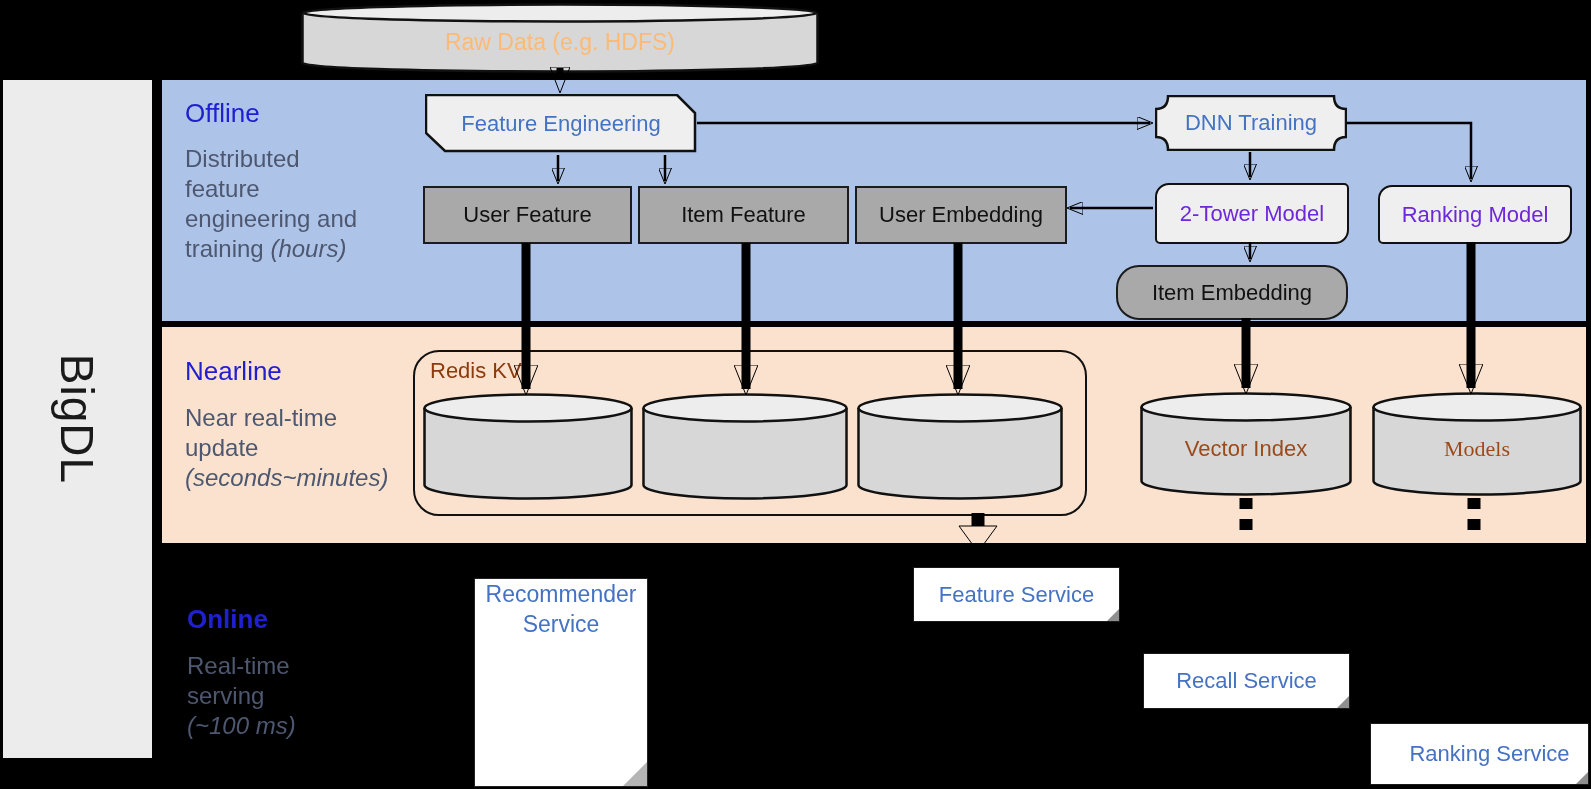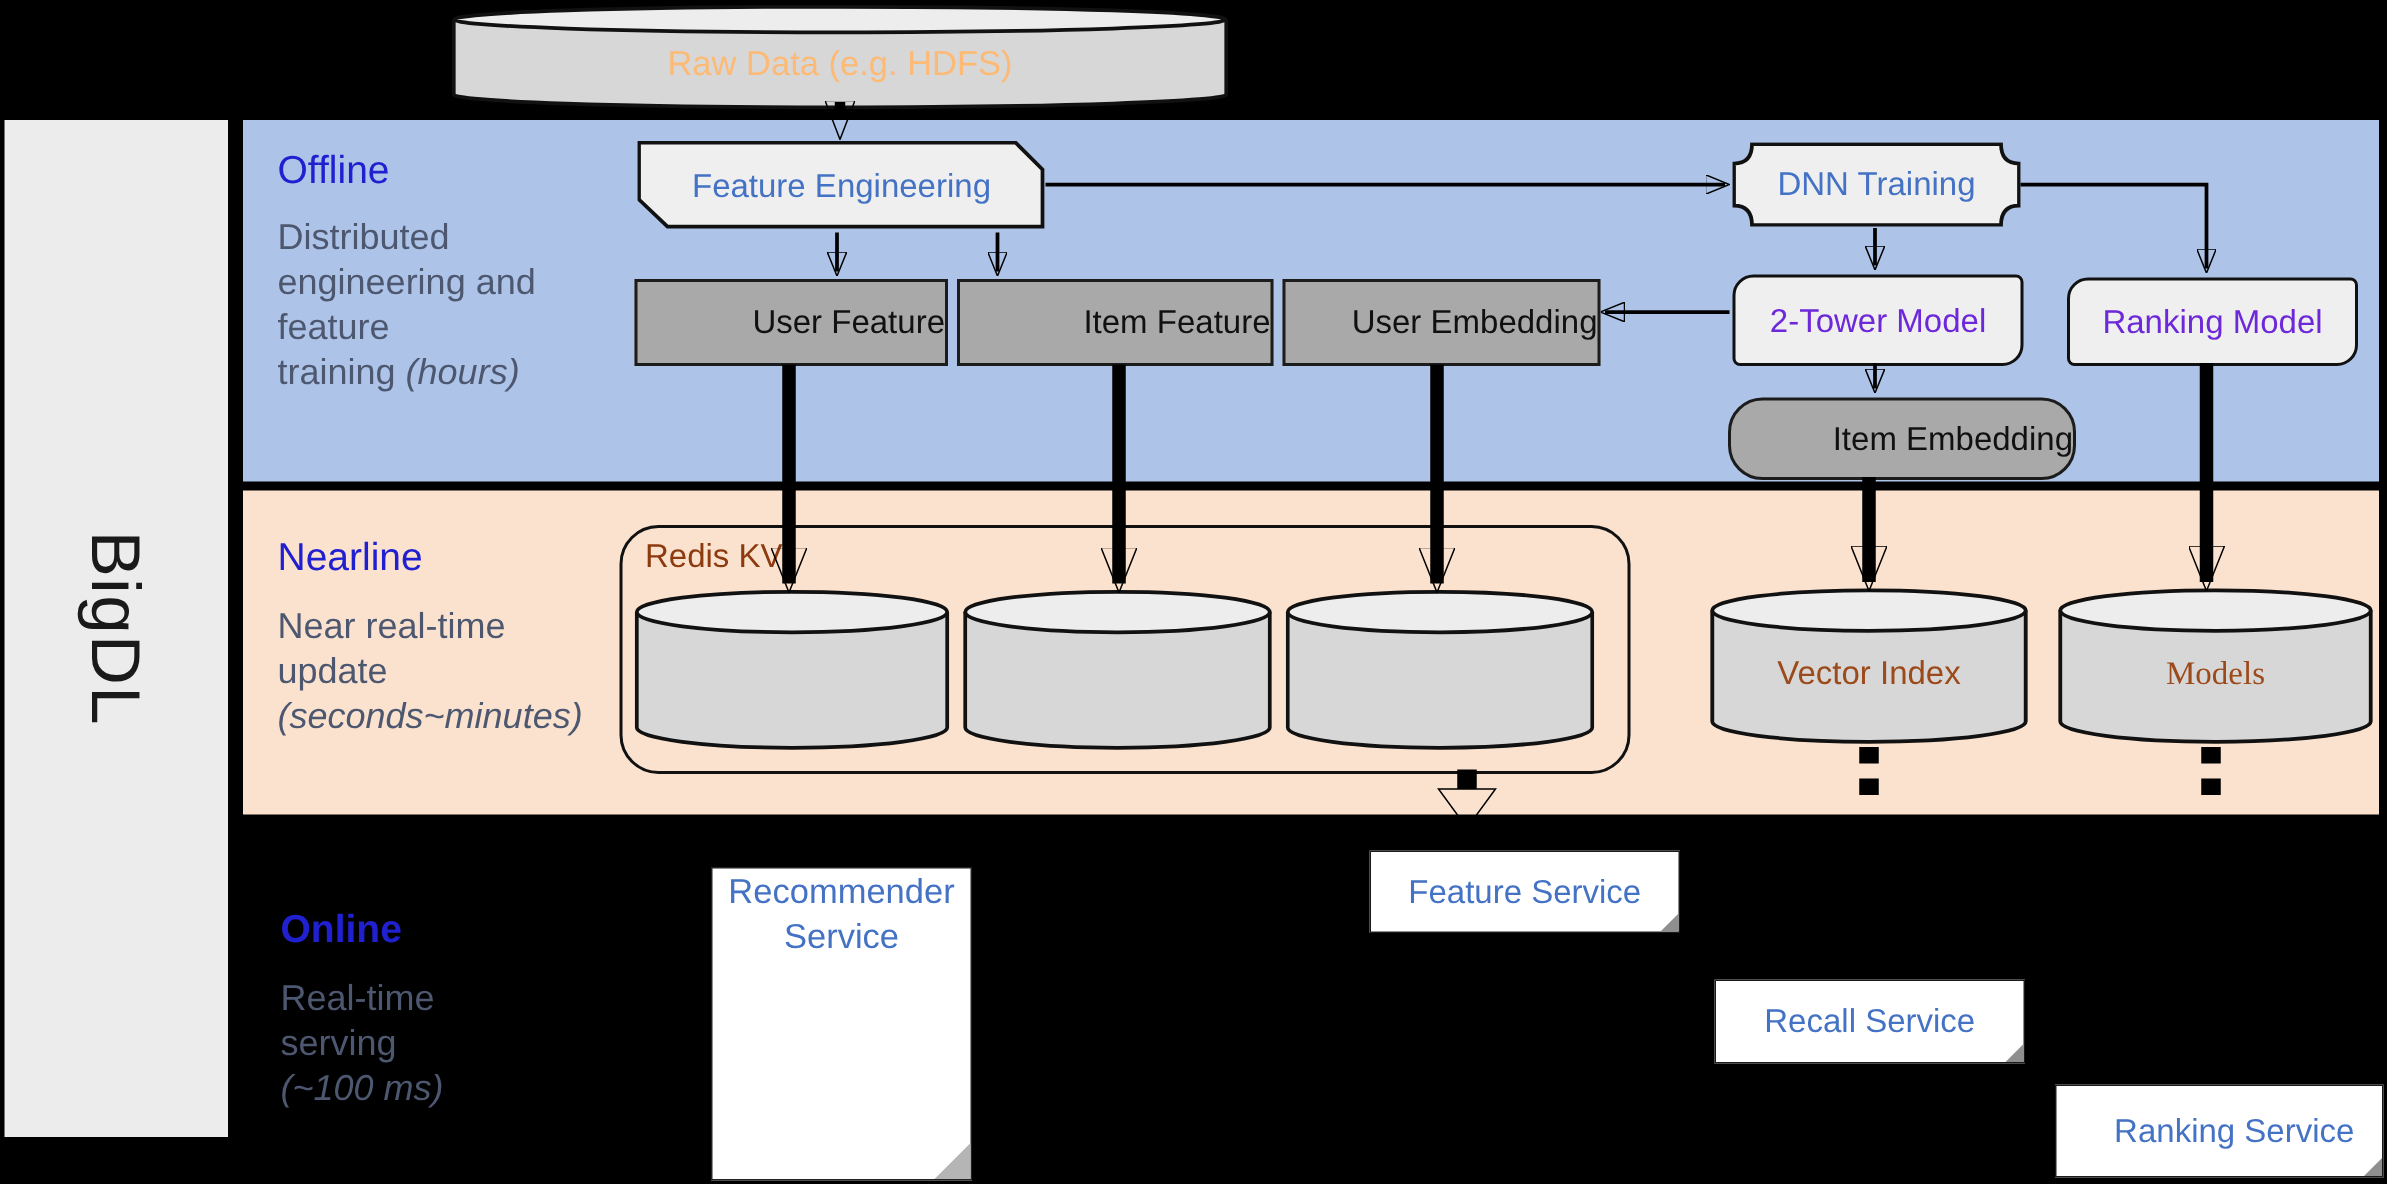--- a/index.html
+++ b/index.html
@@ -19,21 +19,21 @@
   }
   .lane-text{position:absolute;z-index:3;}
   .lane-title{font-size:26px;color:#2020d0;}
   .lane-title.offline,.lane-title.nearline{font-weight:500;}
   .lane-title.online{font-weight:700;}
   .lane-desc{font-size:24px;color:#4d5870;line-height:30px;}
   .lane-desc .note{font-style:italic;}
   .node{position:absolute;z-index:4;display:flex;align-items:center;justify-content:center;text-align:center;}
   .node .shape{position:absolute;inset:0;width:100%;height:100%;}
   .node .lbl{position:relative;z-index:2;}
-  .box-gray{background:#a9a9a9;border:2.5px solid #1c1c1c;font-size:22px;color:#111;justify-content:flex-end;}
+  .box-gray{background:#a9a9a9;border:2.5px solid #1c1c1c;font-size:22px;color:#111;}
   .box-round{background:#efefef;border:2.5px solid #111;font-size:22px;color:#538135;border-radius:14px 5px 14px 5px;}
   .txt-blue{color:#4472c4;}
   .txt-green{color:#6d28d9;}
   .svgnode{background:transparent;border:none;}
   .svgnode .lbl{font-size:22px;}
   .cyl-label{position:absolute;left:0;right:0;top:44px;text-align:center;font-size:22px;color:#9c4a1a;z-index:2;}
   .redis-frame{
     position:absolute;left:413px;top:350px;width:670px;height:162px;border:2.5px solid #111;
     border-radius:26px;z-index:2;background:transparent;
   }
@@ -61,22 +61,22 @@
   <div class="lane lane-nearline"></div>
 
   <div class="sidebar">
     <span class="brand">BigDL</span>
   </div>
 
   <div class="lane-text" style="left:185px;top:98px;">
     <div class="lane-title offline">Offline</div>
     <div class="lane-desc" style="margin-top:15px;">
       <div>Distributed</div>
+      <div>feature</div>
       <div>engineering and</div>
-      <div>feature</div>
       <div><span>training </span><span class="note">(hours)</span></div>
     </div>
   </div>
 
   <div class="lane-text" style="left:185px;top:356px;">
     <div class="lane-title nearline">Nearline</div>
     <div class="lane-desc" style="margin-top:16px;">
       <div>Near real-time</div>
       <div>update</div>
       <div class="note">(seconds~minutes)</div>
@@ -116,21 +116,21 @@
 
   <div class="node box-gray" style="left:423px;top:186px;width:205px;height:54px;">
     <span class="lbl">User Feature</span>
   </div>
   <div class="node box-gray" style="left:638px;top:186px;width:207px;height:54px;">
     <span class="lbl">Item Feature</span>
   </div>
   <div class="node box-gray" style="left:855px;top:186px;width:208px;height:54px;">
     <span class="lbl">User Embedding</span>
   </div>
-  <div class="node box-gray" style="left:1152px;top:265px;width:228px;height:51px;border-radius:23px;">
+  <div class="node box-gray" style="left:1116px;top:265px;width:228px;height:51px;border-radius:23px;">
     <span class="lbl">Item Embedding</span>
   </div>
 
   <div class="node box-round" style="left:1155px;top:183px;width:190px;height:57px;">
     <span class="lbl txt-green">2-Tower Model</span>
   </div>
   <div class="node box-round" style="left:1378px;top:185px;width:190px;height:55px;">
     <span class="lbl txt-green">Ranking Model</span>
   </div>
 

